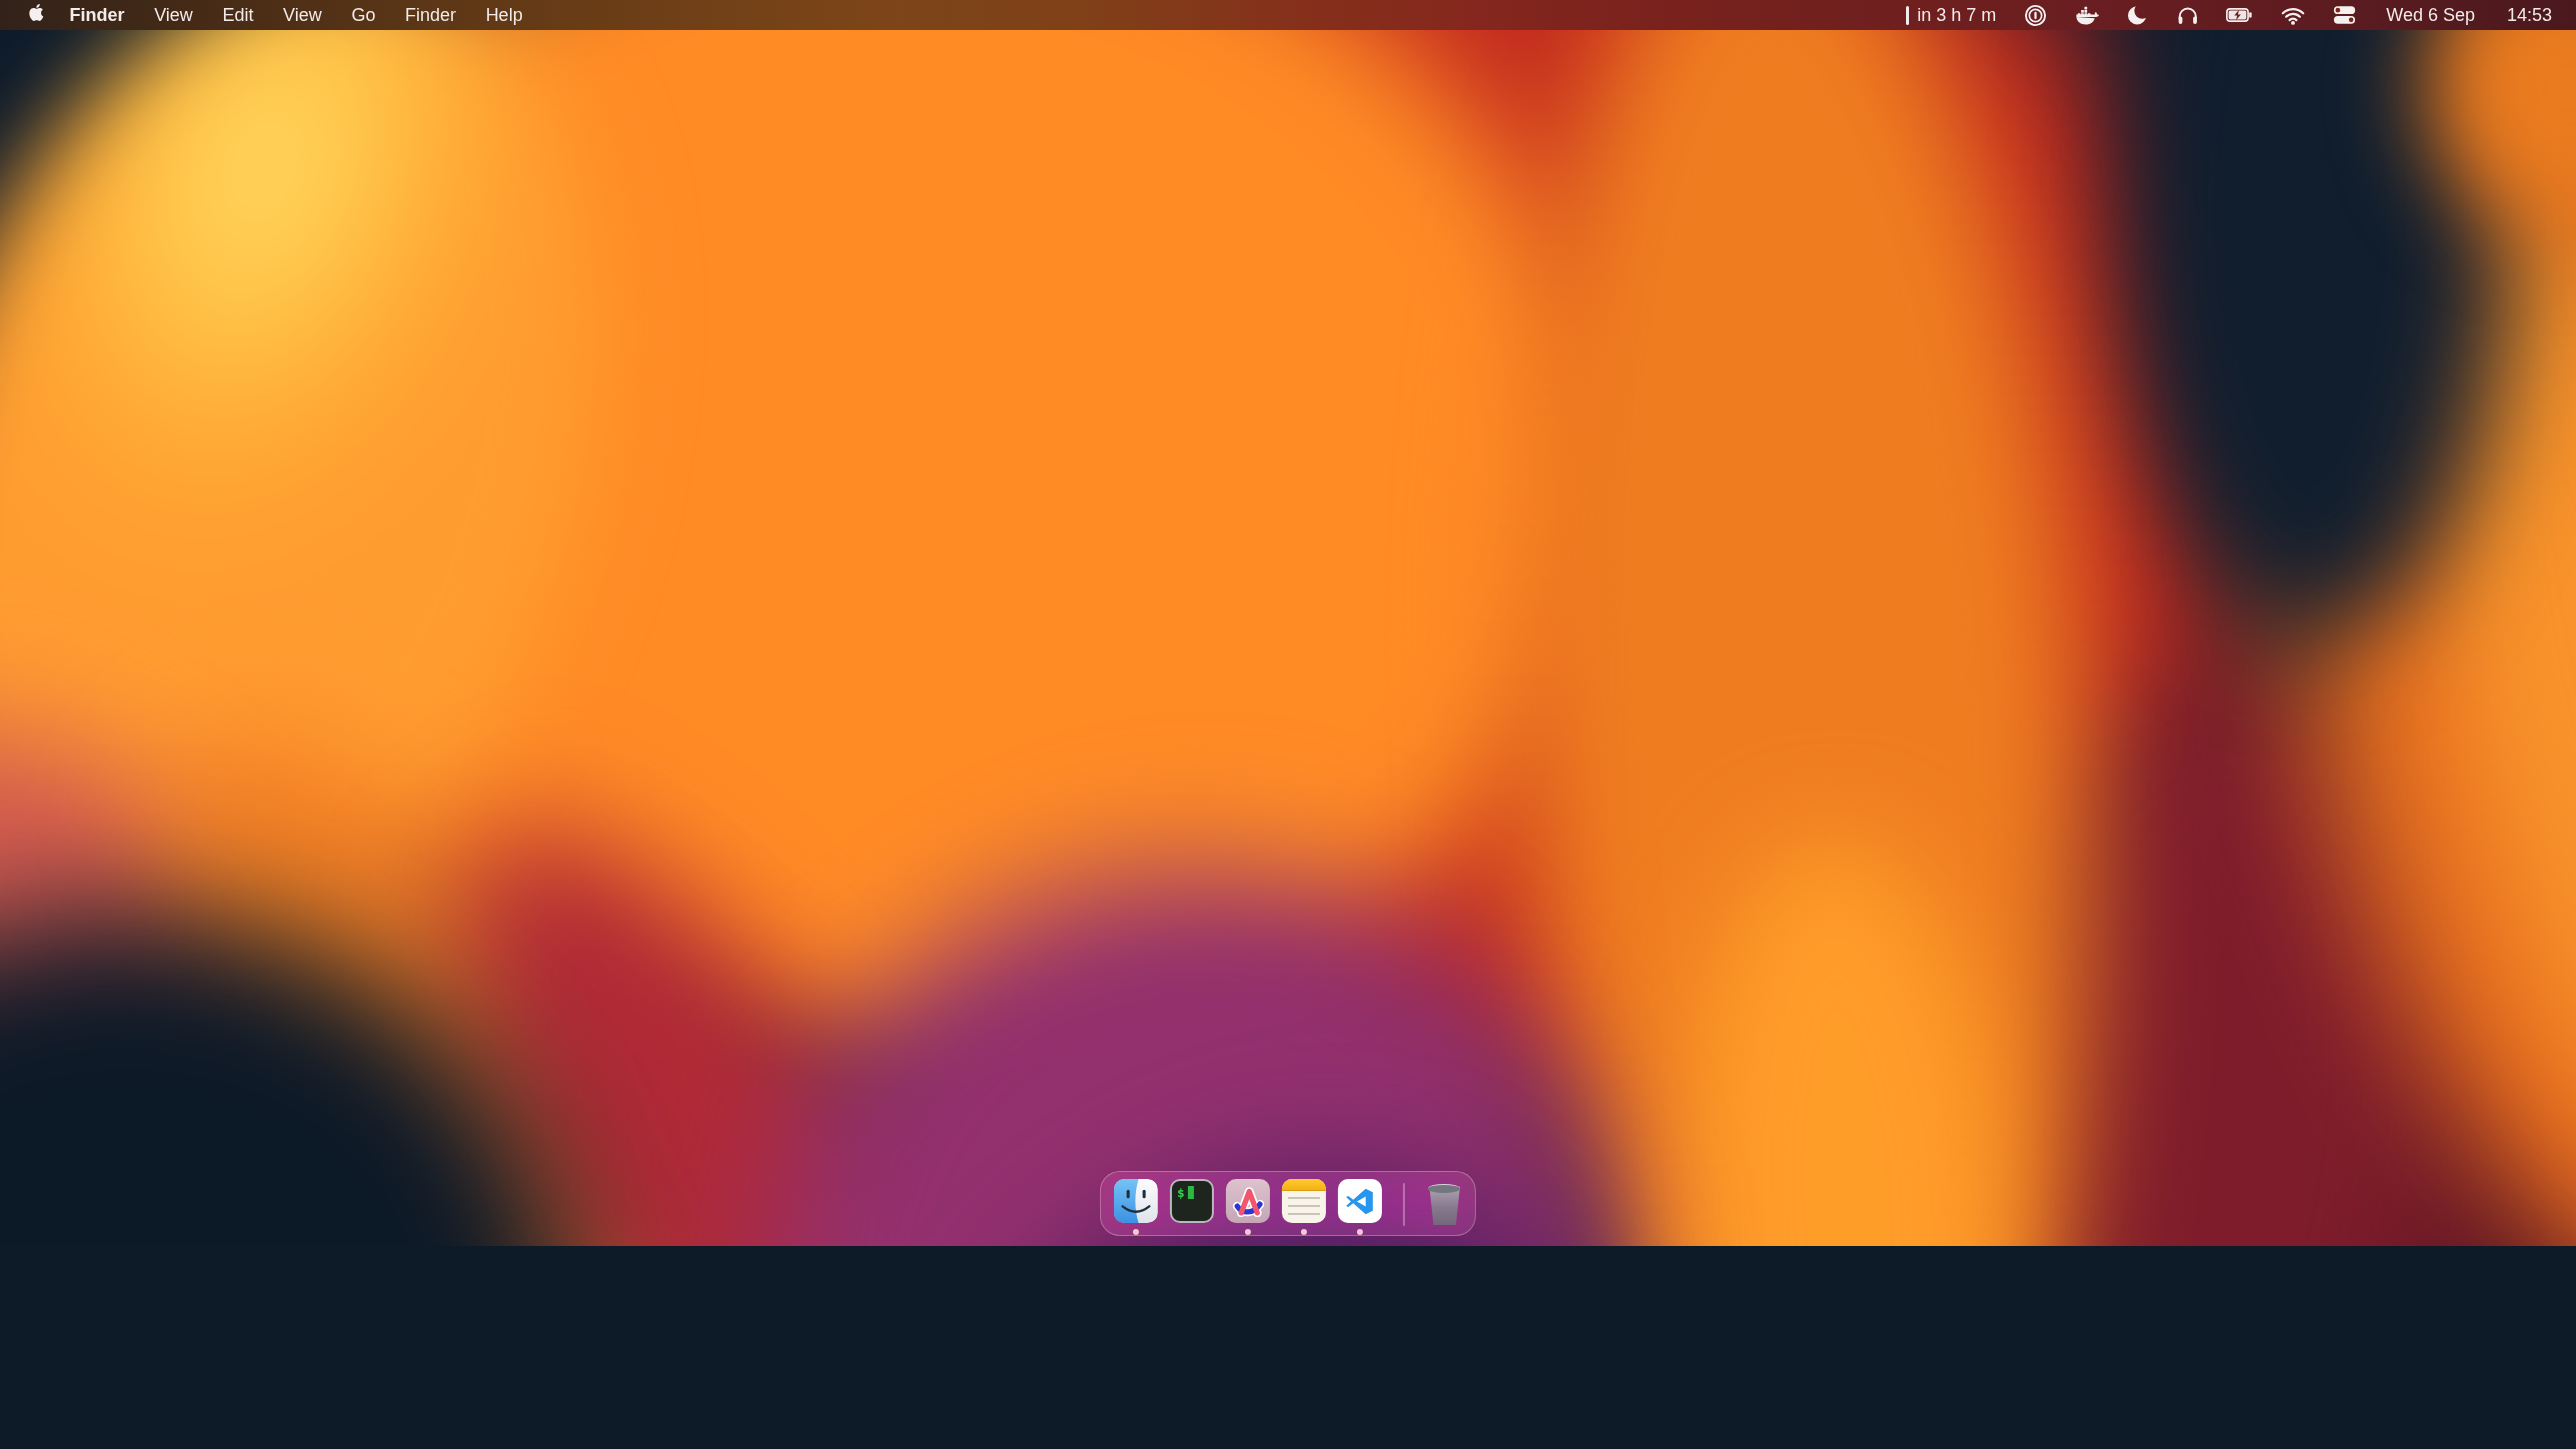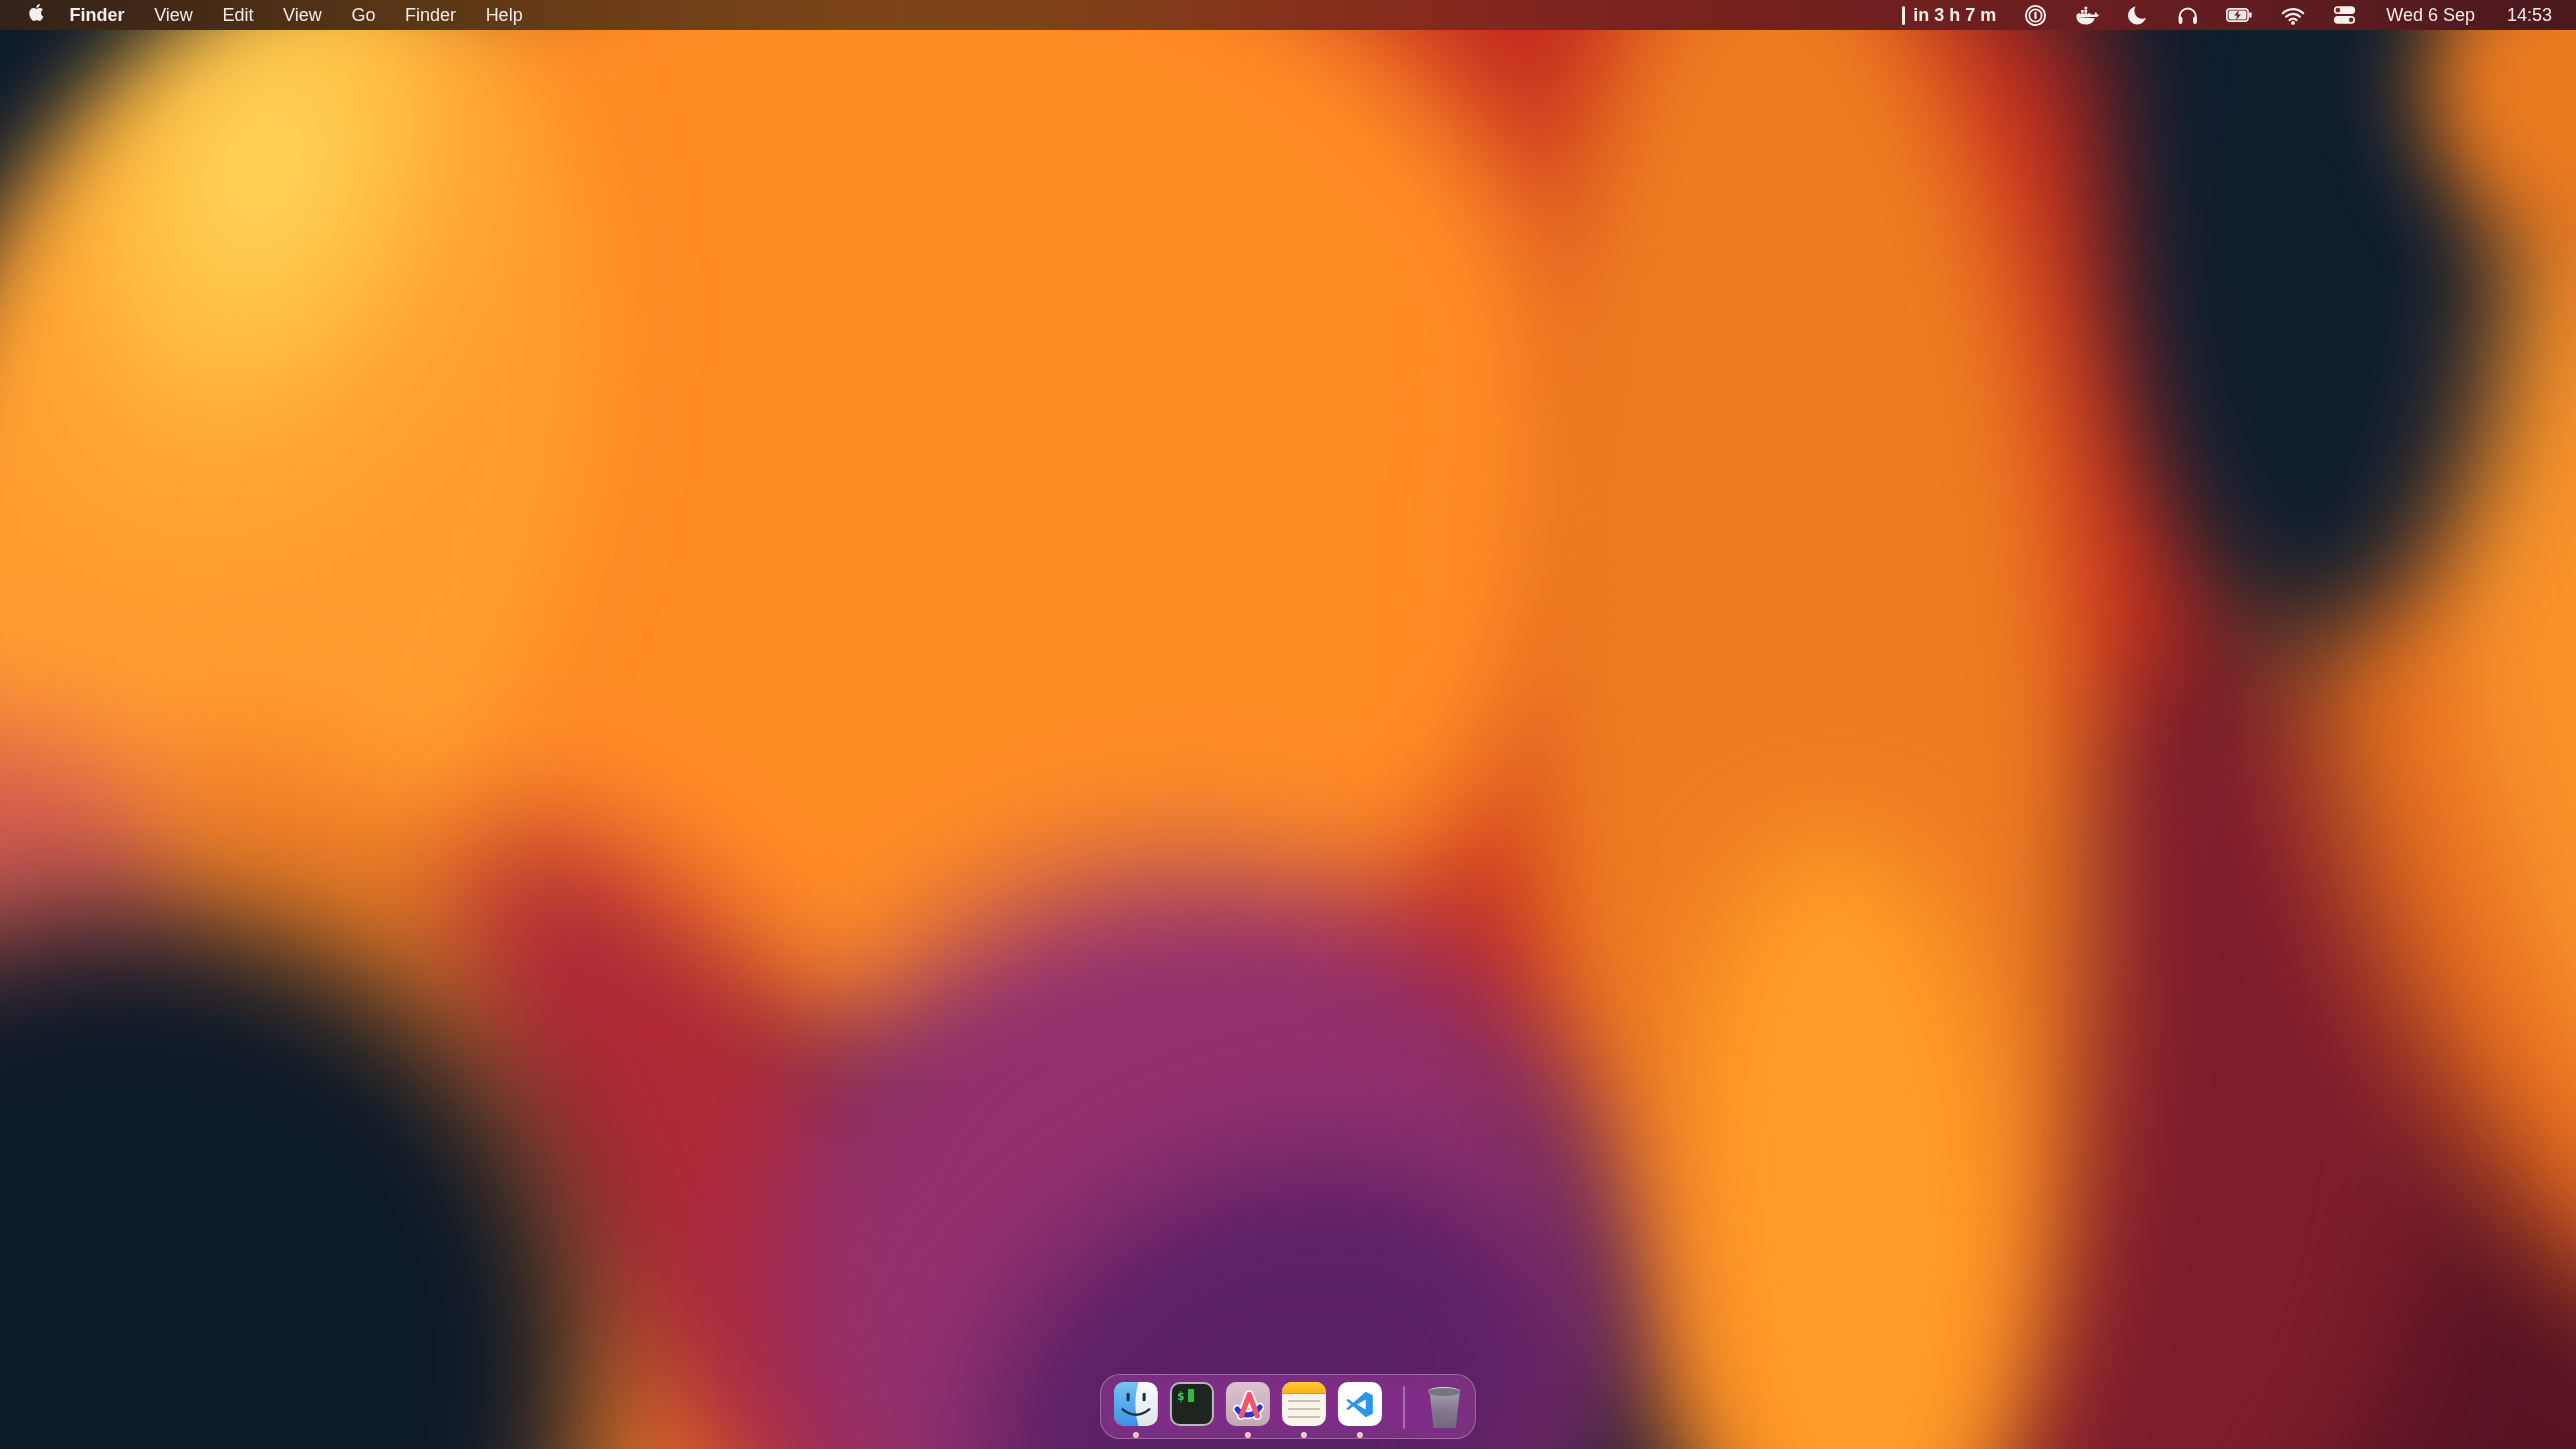--- a/index.html
+++ b/index.html
@@ -1,18 +1,18 @@
 <!DOCTYPE html>
 <html style="font-size:10.7px"><head>
 <meta charset="utf-8">
 <style>
   * { margin:0; padding:0; box-sizing:border-box; }
   html,body { width:2576px; height:1449px; overflow:hidden; background:#0d1a28;
               font-family:"Liberation Sans", sans-serif; }
-  .screen { position:relative; width:2576px; height:1449px; overflow:hidden; }
+  .screen { position:relative; width:2576px; height:1246px; overflow:hidden; }
 
   
   .wallpaper { position:absolute; inset:0; overflow:hidden;
                background:linear-gradient(180deg,#0d1a29 0%,#0e1c2c 100%); }
   .wallpaper .shape { position:absolute; border-radius:50%; }
   #navy-tl   { left:-470px; top:-349px; width:1140px; height:805px; background:#0c1a2a; filter:blur(64px); }
   #red-mass  { left:906px; top:-168px; width:1375px; height:1275px; background:#c1281f; filter:blur(74px); }
   #maroon-br { left:1878px; top:872px; width:1006px; height:771px; background:#581323; filter:blur(74px); }
   #orange-main { left:168px; top:-134px; width:1442px; height:1208px; background:#ff8b25; filter:blur(60px); }
   #dark-red-petal { left:1892px; top:657px; width:550px; height:1006px; background:#7e1c2b; filter:blur(64px); transform:rotate(10deg); }
@@ -38,21 +38,21 @@
              background:linear-gradient(90deg,#32221a 0%,#462b16 8%,#5d3716 17%,#6f3f17 26%,
                         #7c4518 34%,#804018 42%,#85311b 50%,#85271d 57%,#7a221d 64%,
                         #70201e 72%,#6b1e20 80%,#601c20 88%,#551b1f 94%,#4a181d 100%); }
   .mb-left { display:flex; align-items:center; height:100%; }
   .mb-item { display:flex; align-items:center; height:100%; padding:0 14.8px; font-weight:500; white-space:nowrap; }
   .mb-apple { padding:0 10.7px; }
   .mb-appname { font-weight:700; }
   .mb-right { margin-left:auto; display:flex; align-items:center; height:100%; }
   .st-item { display:flex; align-items:center; height:100%; padding:0 14px; }
   .st-item svg { display:block; }
-  .countdown { display:flex; align-items:center; gap:8px; font-weight:700; }
+  .countdown { display:flex; align-items:center; gap:8px; font-weight:400; }
   .timer-bar { width:3.4px; height:19px; border-radius:2px; background:#f3ecec; }
   .clock { display:flex; align-items:center; gap:32px; font-weight:500; padding:0 0 0 16px; }
 
   
   .dock { position:absolute; left:50%; transform:translateX(-50%); bottom:10px; height:65px; z-index:10;
           display:flex; align-items:flex-start; padding:7.4px 12.7px 0 12.7px; gap:12px;
           background:rgba(205,155,175,0.17); border:1.3px solid rgba(255,236,242,0.30);
           border-radius:20px; backdrop-filter:blur(20px) saturate(160%); }
   .dock-item { position:relative; width:44px; height:56px; display:flex; justify-content:center; }
   .dock-item .dot { position:absolute; bottom:0px; left:50%; transform:translateX(-50%);

